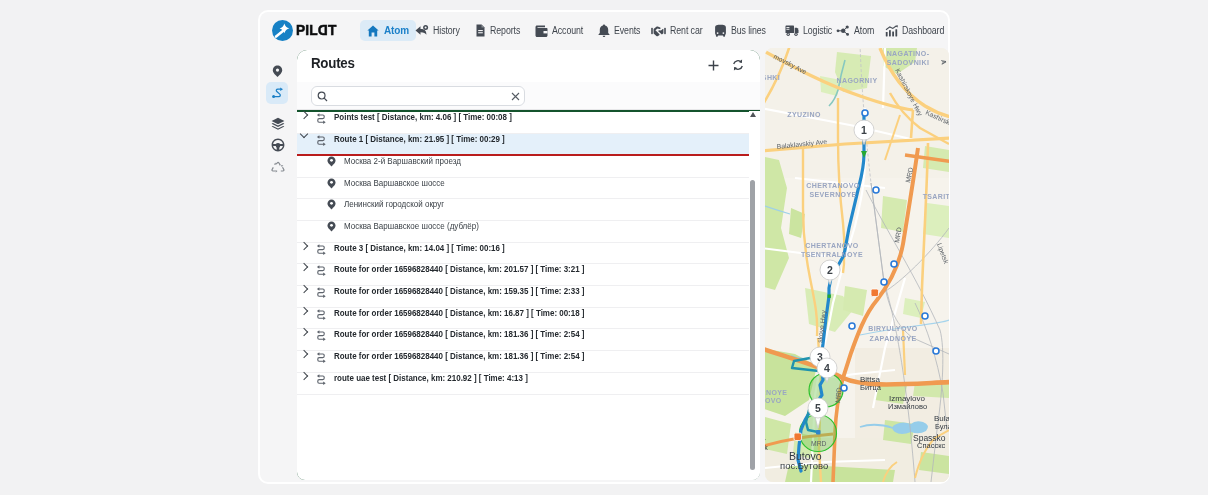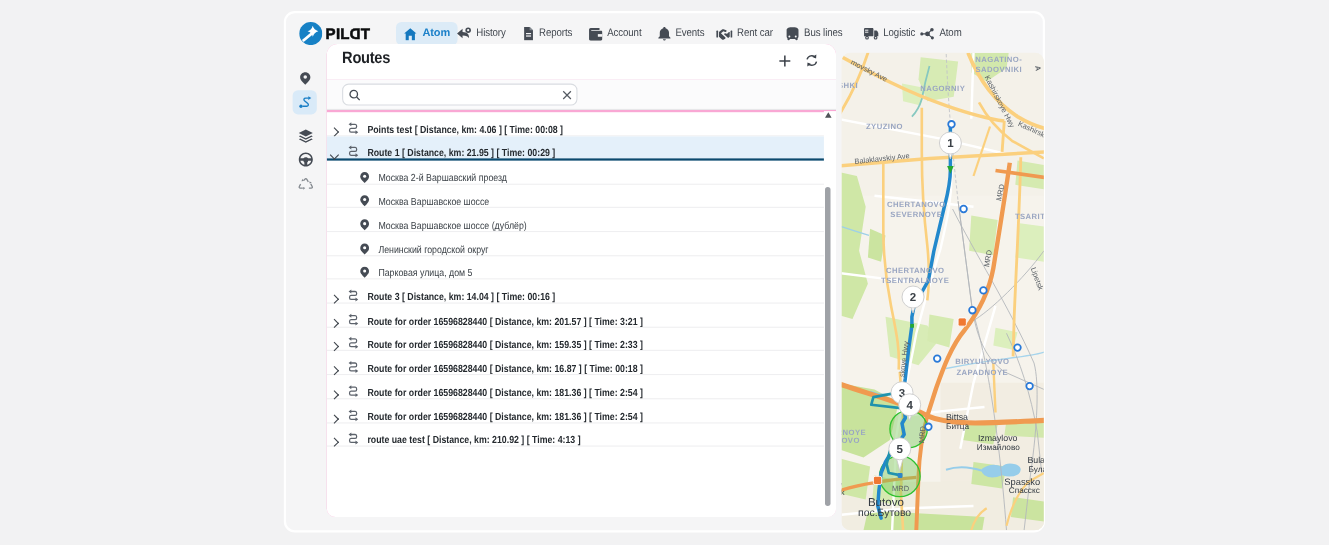--- a/index.html
+++ b/index.html
@@ -9,28 +9,28 @@
 #logotext{position:absolute;left:36px;top:10px;font-size:14px;font-weight:700;color:#0c0d0e;letter-spacing:0.2px;-webkit-text-stroke:0.5px #0c0d0e;transform:scaleX(0.98);transform-origin:left}
 .navitems{position:absolute;left:0;top:0;height:37px;width:688px}
 .nitem{position:absolute;top:0;height:37px;display:flex;align-items:center;font-size:10px;color:#40464e;white-space:nowrap}
 .nlab{display:inline-block;transform:scaleX(0.88);transform-origin:left center;letter-spacing:-0.1px}
 .nitem svg{margin-right:4px}
 .pill{background:#dcebf7;border-radius:5px;height:21px;top:8px!important;color:#1c80c9;font-weight:700;padding:0 7px}
 
 .sideic{position:absolute;left:6.5px;width:22px;height:22px;display:flex;align-items:center;justify-content:center}
 #sactive{position:absolute;left:6px;top:69.5px;width:22px;height:22px;background:#d9eaf8;border-radius:5px;display:flex;align-items:center;justify-content:center}
 
-#panel{position:absolute;left:37px;top:28px;width:463px;height:430px;background:#f9a8d4;border-radius:10px 10px 8px 8px;overflow:hidden}
+#panel{position:absolute;left:37px;top:38px;width:463px;height:430px;background:#14532d;border-radius:10px 10px 8px 8px;overflow:hidden}
 #phead{position:absolute;left:0;top:0;width:463px;height:32px;background:#fff}
 #ptitle{position:absolute;left:14px;top:4px;font-size:15px;font-weight:700;color:#1e2125;letter-spacing:-0.3px;transform:scaleX(0.89);transform-origin:left}
 #srch{position:absolute;left:0;top:32px;width:463px;height:60px;background:#fbfbfc;border-bottom:1px solid #e7e7e9;height:28px}
 #sbox{position:absolute;left:14px;top:4px;width:214px;height:20px;background:#fff;border:1px solid #d9dce1;border-radius:6px}
 #list{position:absolute;left:0;top:62.4px;width:463px;height:369px;background:#fff}
-.row{position:relative;width:463px;height:21.71px;border-bottom:1px solid #efeff1;display:flex;align-items:flex-end}
-.row.sel{background:#e4f0fa;border-bottom:2px solid #0c4a6e}
+.row{position:relative;width:463px;height:21.71px;border-bottom:1px solid #efeff1;display:flex;align-items:flex-start}
+.row.sel{background:#e4f0fa;border-bottom:2px solid #b91c1c}
 .ic-ch{width:6px;height:6px;border-right:1.4px solid #3f454c;border-top:1.4px solid #3f454c;transform:rotate(45deg);margin-left:4px;flex:none}
 .ic-chd{width:6px;height:6px;border-right:1.4px solid #3f454c;border-bottom:1.4px solid #3f454c;transform:rotate(45deg);margin-left:4px;margin-top:-3px;flex:none}
 .ic-rt{margin-left:9px;flex:none}
 .ic-pin{margin-left:30px;flex:none}
 .rlab{margin-left:8px}
 .clab{margin-left:8px}
 .rlab{font-size:9.3px;font-weight:700;color:#24292e;white-space:nowrap;display:inline-block;transform:scaleX(0.857);transform-origin:left center}
 .clab{font-size:9.3px;font-weight:400;color:#3c4248;white-space:nowrap;display:inline-block;transform:scaleX(0.86);transform-origin:left center}
 
 #sbtrack{position:absolute;left:452px;top:61px;width:11px;height:369px;background:#fff}
@@ -117,20 +117,31 @@
         </div>
     <div class="nitem" style="left:576px">
           <svg width="14" height="12" viewBox="0 0 14 12" fill="#454b54">
             <circle cx="7.2" cy="5.8" r="2.2"></circle>
             <circle cx="2" cy="5.8" r="1.4"></circle>
             <circle cx="11.2" cy="2" r="1.6"></circle>
             <circle cx="11.6" cy="9.4" r="1.4"></circle>
             <path d="M2 5.8 L7.2 5.8 M7.2 5.8 L11.2 2 M7.2 5.8 L11.6 9.4" stroke="#454b54" stroke-width="1"></path>
           </svg>
           <span class="nlab">Atom</span>
+        </div>
+    <div class="nitem" style="left:625px">
+          <svg width="13" height="12" viewBox="0 0 13 12" fill="#454b54">
+            <rect x="0.8" y="7" width="1.8" height="4.4" rx="0.4"></rect>
+            <rect x="4" y="5" width="1.8" height="6.4" rx="0.4"></rect>
+            <rect x="7.2" y="6.4" width="1.8" height="5" rx="0.4"></rect>
+            <rect x="10.4" y="4.2" width="1.8" height="7.2" rx="0.4"></rect>
+            <path d="M1 4.8 L4.8 1.9 L7.8 3.4 L11.5 0.7" stroke="#454b54" stroke-width="1.1" fill="none"></path>
+            <path d="M12.6 0 L12.8 2.6 L10.4 1.2 Z"></path>
+          </svg>
+          <span class="nlab">Dashboard</span>
         </div>
   </div>
 
   <div class="sideic" style="top:48px">
         <svg width="11" height="13" viewBox="0 0 13 15" fill="#454b54">
           <path d="M6.5 0.5 C9.5 0.5 12 2.9 12 5.9 C12 8.1 10.6 9.9 8.9 11.6 L6.5 14 L4.1 11.6 C2.4 9.9 1 8.1 1 5.9 C1 2.9 3.5 0.5 6.5 0.5 Z"></path>
           <circle cx="6.5" cy="5.8" r="1.9" fill="#f6f6f7"></circle>
         </svg>
       </div>
   <div id="sactive">
@@ -218,35 +229,28 @@
               <path d="M4.5 0.4 C6.7 0.4 8.5 2.2 8.5 4.4 C8.5 6 7.5 7.3 6.3 8.6 L4.5 10.4 L2.7 8.6 C1.5 7.3 0.5 6 0.5 4.4 C0.5 2.2 2.3 0.4 4.5 0.4 Z"></path>
               <circle cx="4.5" cy="4.3" r="1.4" fill="#fff"></circle>
             </svg>
             <span class="clab">Москва Варшавское шоссе</span>
           </div>
       <div class="row">
             <svg class="ic-pin" width="9" height="11" viewBox="0 0 9 11" fill="#454b54">
               <path d="M4.5 0.4 C6.7 0.4 8.5 2.2 8.5 4.4 C8.5 6 7.5 7.3 6.3 8.6 L4.5 10.4 L2.7 8.6 C1.5 7.3 0.5 6 0.5 4.4 C0.5 2.2 2.3 0.4 4.5 0.4 Z"></path>
               <circle cx="4.5" cy="4.3" r="1.4" fill="#fff"></circle>
             </svg>
-            <span class="clab">Москва Варшавское шоссе (дублёр)</span>
+            <span class="clab">Ленинский городской округ</span>
           </div>
       <div class="row">
             <svg class="ic-pin" width="9" height="11" viewBox="0 0 9 11" fill="#454b54">
               <path d="M4.5 0.4 C6.7 0.4 8.5 2.2 8.5 4.4 C8.5 6 7.5 7.3 6.3 8.6 L4.5 10.4 L2.7 8.6 C1.5 7.3 0.5 6 0.5 4.4 C0.5 2.2 2.3 0.4 4.5 0.4 Z"></path>
               <circle cx="4.5" cy="4.3" r="1.4" fill="#fff"></circle>
             </svg>
-            <span class="clab">Ленинский городской округ</span>
-          </div>
-      <div class="row">
-            <svg class="ic-pin" width="9" height="11" viewBox="0 0 9 11" fill="#454b54">
-              <path d="M4.5 0.4 C6.7 0.4 8.5 2.2 8.5 4.4 C8.5 6 7.5 7.3 6.3 8.6 L4.5 10.4 L2.7 8.6 C1.5 7.3 0.5 6 0.5 4.4 C0.5 2.2 2.3 0.4 4.5 0.4 Z"></path>
-              <circle cx="4.5" cy="4.3" r="1.4" fill="#fff"></circle>
-            </svg>
-            <span class="clab">Парковая улица, дом 5</span>
+            <span class="clab">Москва Варшавское шоссе (дублёр)</span>
           </div>
       <div class="row">
             <i class="ic-ch"></i>
             <svg class="ic-rt" width="10" height="13" viewBox="0 0 10 13" fill="none">
               <path d="M2.6 3 H6.9 C8.7 3 8.7 6.6 6.9 6.6 H3.1 C1.3 6.6 1.3 10.2 3.1 10.2 H8" stroke="#5d636c" stroke-width="1.15"></path>
               <path d="M3.4 1.2 L0.9 3 L3.4 4.8 Z" fill="#5d636c"></path>
               <path d="M7.2 8.4 L9.7 10.2 L7.2 12 Z" fill="#5d636c"></path>
             </svg>
             <span class="rlab">Route 3 [ Distance, km: 14.04 ] [ Time: 00:16 ]</span>
           </div>

